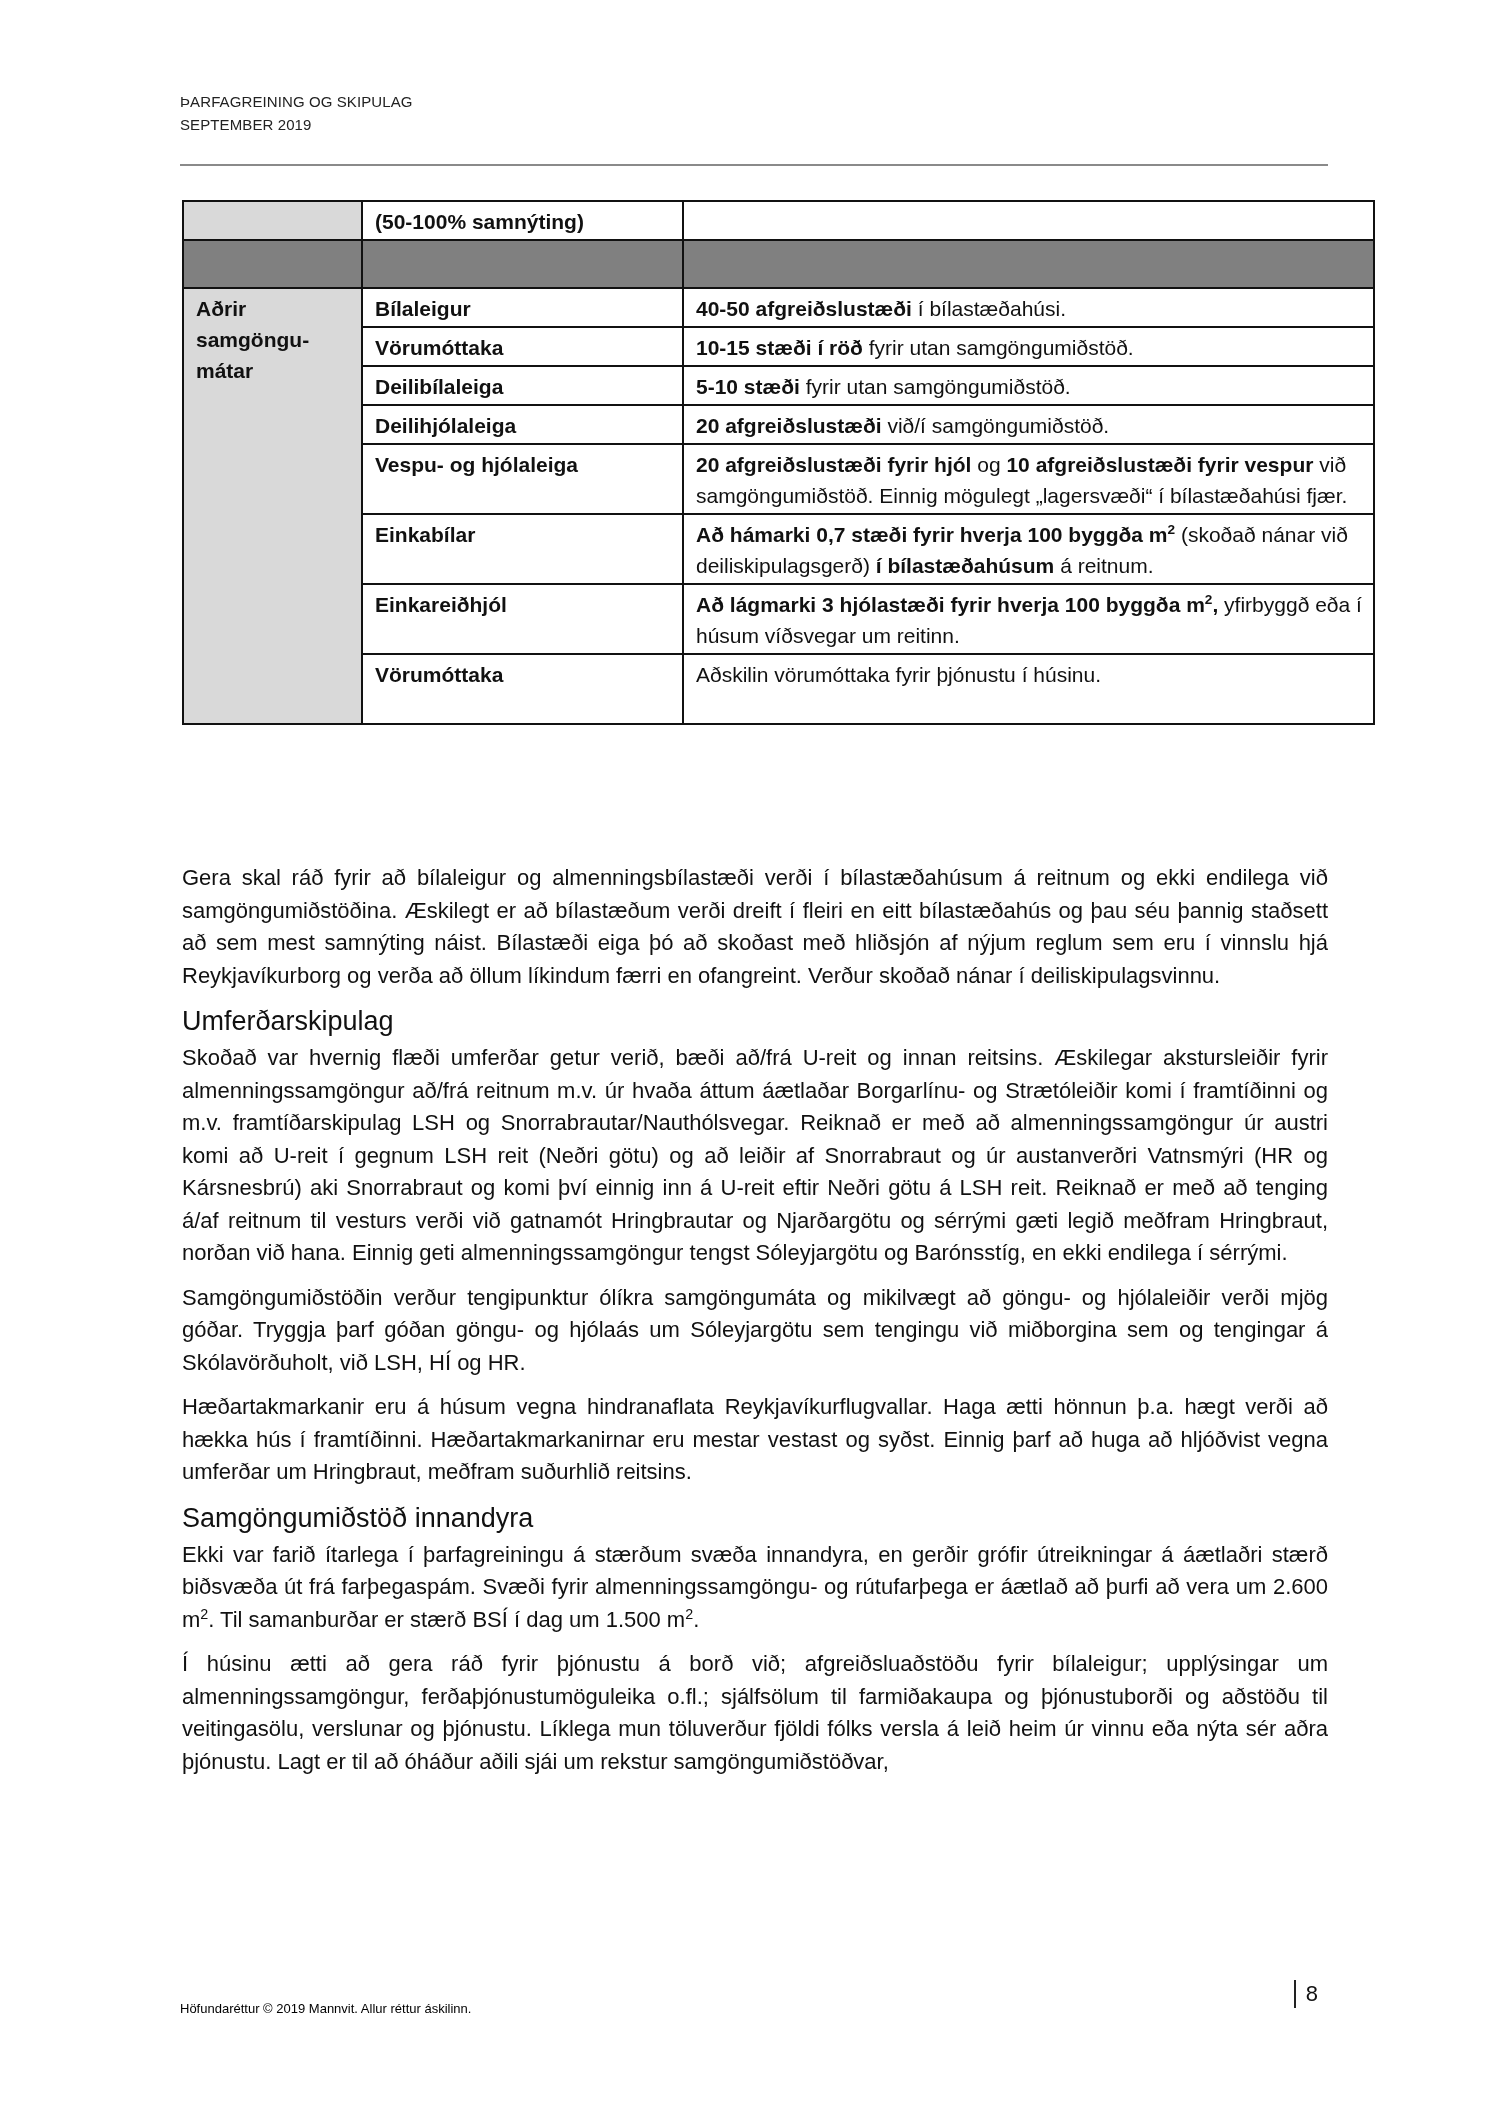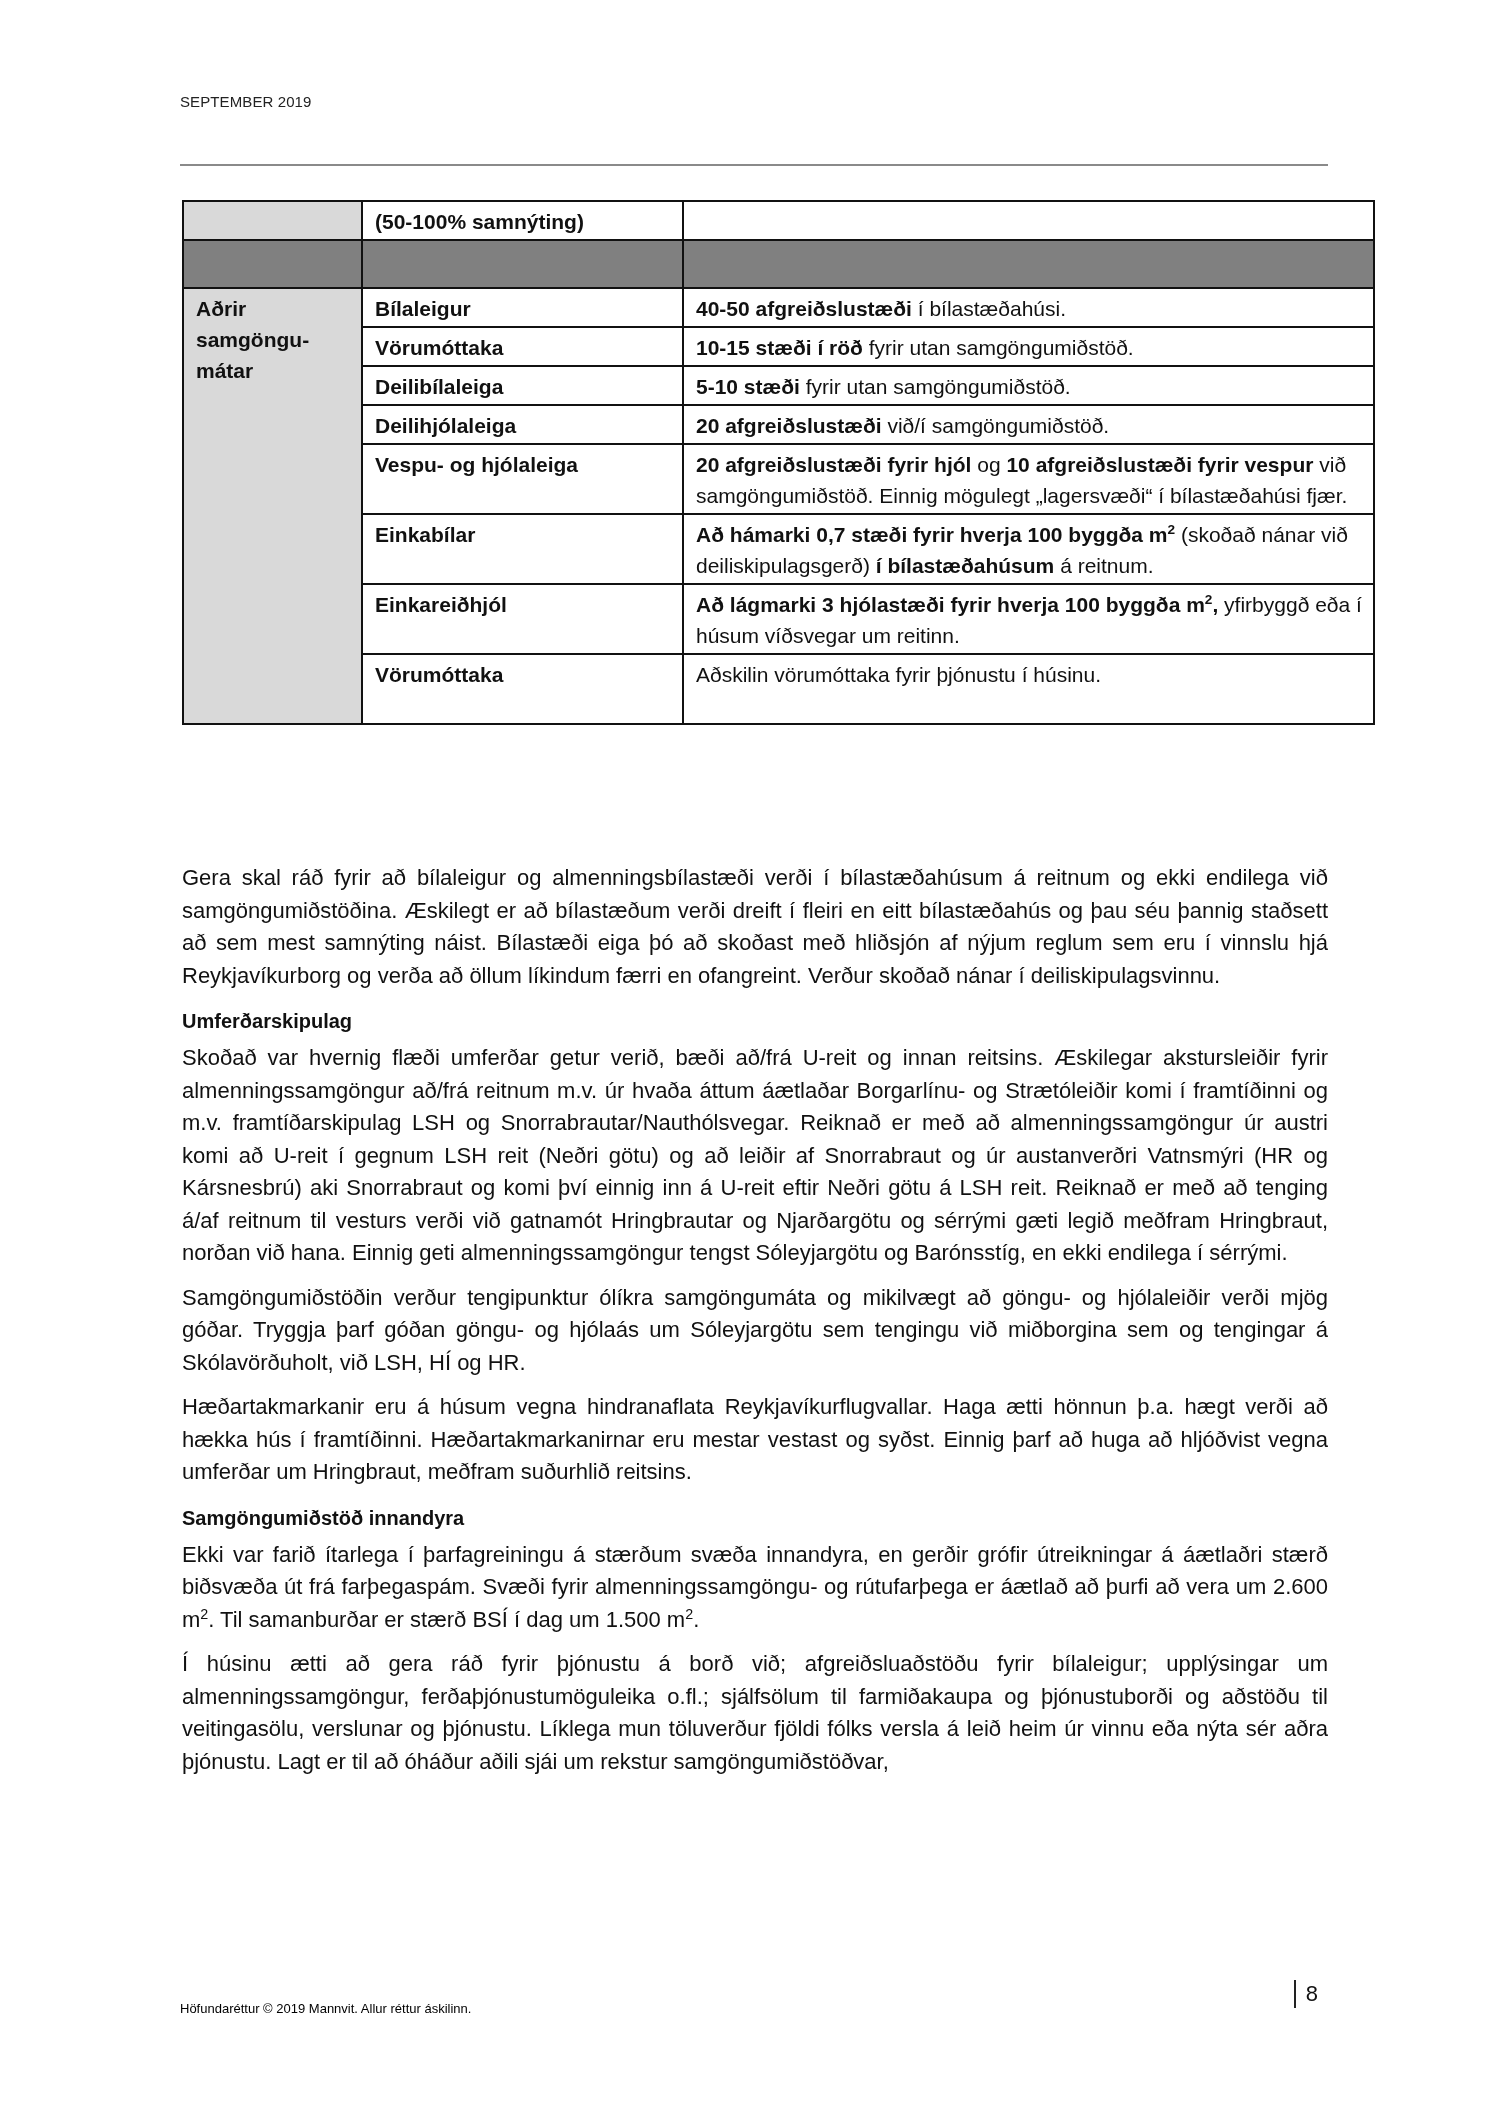--- a/index.html
+++ b/index.html
@@ -20,31 +20,32 @@
     }
     table.req td { border: 2px solid #111; vertical-align: top; padding: 4px 11px 2px 12px; }
     table.req td.cat { background: #d9d9d9; font-weight: bold; width: 154px; }
     table.req td.mode { font-weight: bold; width: 296px; }
     table.req tr.dark td { background: #808080; height: 40px; }
     .row-h { height: 35px; }
     sup { font-size: 0.65em; line-height: 0; }
 
     .body-text { position: absolute; left: 182px; width: 1146px; font-size: 22px; line-height: 32.5px; }
     .body-text p { margin: 0 0 12px 0; text-align: justify; }
-    .body-text h2 { margin: 10px 0 4px 0; font-size: 20px; font-weight: bold; line-height: 34px; }
+    .body-text h2 { margin: 10px 0 4px 0; font-size: 27px; font-weight: normal; line-height: 34px; }
 
     .footer { position: absolute; left: 180px; top: 1980px; width: 1148px; }
     .footer-copy { font-size: 13px; color: #000000; position: absolute; top: 21px; }
     .page-num { position: absolute; right: 10px; top: 0; font-size: 22px; padding-left: 10px; border-left: 2px solid #222; line-height: 28px; }
   </style>
 </head>
 <body>
 
 <div class="header">
   <div class="header-lines">
+    <div>ÞARFAGREINING OG SKIPULAG</div>
     <div>SEPTEMBER 2019</div>
   </div>
   <div class="header-rule"></div>
 </div>
 
 <table class="req">
   <tbody>
       <tr class="row-h">
     <td class="cat"></td>
     <td class="mode">(50-100% samnýting)</td>

